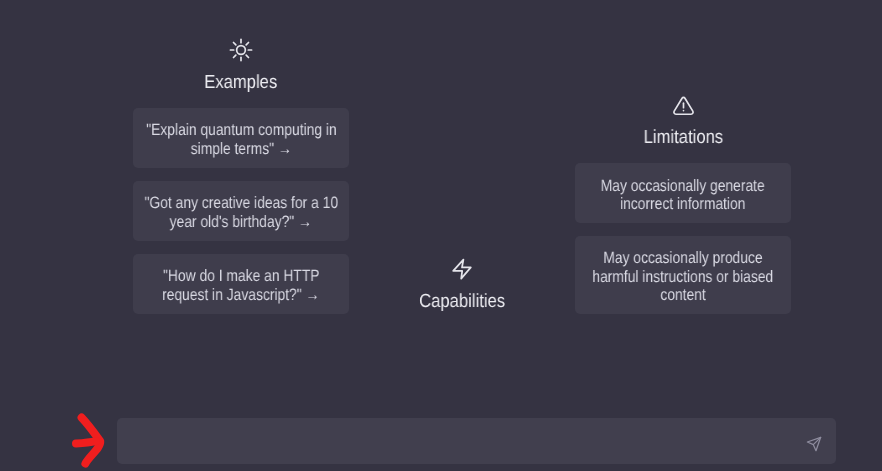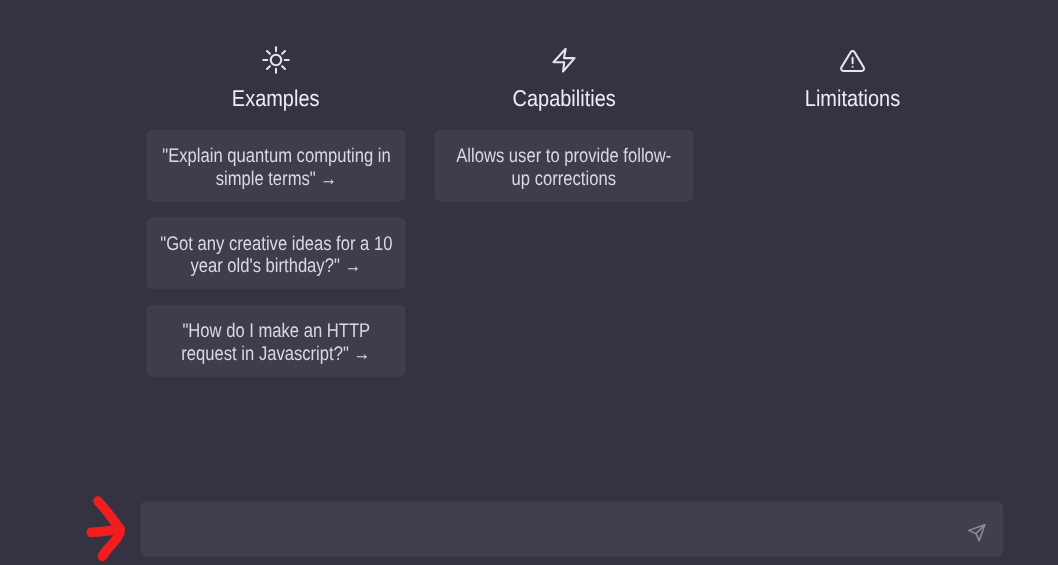--- a/index.html
+++ b/index.html
@@ -4,21 +4,21 @@
 <style>
   html,body{margin:0;padding:0;}
   body{
     width:882px;height:471px;overflow:hidden;
     background:#353342;
     font-family:"Liberation Sans", sans-serif;
     -webkit-font-smoothing:antialiased;
     text-rendering:geometricPrecision;
   }
   .app{position:relative;width:882px;height:471px;}
-  .cols{position:absolute;left:122px;top:37px;width:676px;display:flex;gap:24px;}
+  .cols{position:absolute;left:133px;top:37px;width:676px;display:flex;gap:5px;align-items:flex-end;}
   .col{width:216px;flex:0 0 216px;display:flex;flex-direction:column;align-items:center;}
   .col-icon{height:26px;margin-bottom:9px;display:flex;align-items:center;justify-content:center;}
   .col-title{font-size:19px;color:#ECECF1;margin-bottom:14px;font-weight:400;line-height:22px;transform:scaleX(0.875);will-change:transform;}
   .card{width:216px;background:#3F3D4C;border-radius:5px;color:#D9D9E3;
         font-size:16.5px;line-height:18.6px;text-align:center;
         display:flex;flex-direction:column;align-items:center;justify-content:center;
         padding:11px 4px;box-sizing:border-box;margin-bottom:13px;min-height:60px;}
   .card .ln{display:block;white-space:pre;transform:scaleX(0.839);position:relative;top:2px;will-change:transform;}
   .composer{position:absolute;left:117px;top:418px;width:719px;height:46px;
         background:#413F4E;border-radius:5px;}
@@ -61,35 +61,40 @@
         </div>
     </div>
 
     <div class="col">
       <div class="col-icon">
         <svg width="24" height="24" viewBox="0 0 24 24" fill="none" stroke-width="1.75" stroke-linecap="round" stroke-linejoin="round" stroke="#E4E4EA">
           <polygon points="13.4 2.6 3.2 13.9 12.2 13.9 11.2 21.6 20.8 10.4 12.0 10.4 13.4 2.6"></polygon>
         </svg>
       </div>
       <div class="col-title">Capabilities</div>
-      <div class="card">
-          <span class="ln">Allows user to provide follow-</span>
-          <span class="ln">up corrections</span>
-        </div>
     </div>
 
     <div class="col">
       <div class="col-icon">
         <svg width="23" height="23" viewBox="0 0 24 24" fill="none" stroke-width="1.75" stroke-linecap="round" stroke-linejoin="round" stroke="#E4E4EA">
           <path d="M10.5 4.4 2.3 17.9a2.1 2.1 0 0 0 1.8 3.2h15.8a2.1 2.1 0 0 0 1.8-3.2L13.5 4.4a1.78 1.78 0 0 0-3 0z"></path>
           <line x1="12" y1="9.6" x2="12" y2="14.3"></line>
           <line x1="12" y1="17.3" x2="12.01" y2="17.3"></line>
         </svg>
       </div>
       <div class="col-title">Limitations</div>
+      <div class="card">
+          <span class="ln">May occasionally generate</span>
+          <span class="ln">incorrect information</span>
+        </div>
+      <div class="card">
+          <span class="ln">May occasionally produce</span>
+          <span class="ln">harmful instructions or biased</span>
+          <span class="ln">content</span>
+        </div>
     </div>
 
   </div>
 
   <div class="composer">
     <div class="send-btn">
       <svg width="16" height="16" viewBox="0 0 24 24" fill="none" stroke-width="1.9" stroke-linecap="round" stroke-linejoin="round" stroke="#8E8C9E">
         <line x1="22" y1="2" x2="11" y2="13"></line>
         <polygon points="22 2 15 22 11 13 2 9 22 2"></polygon>
       </svg>

